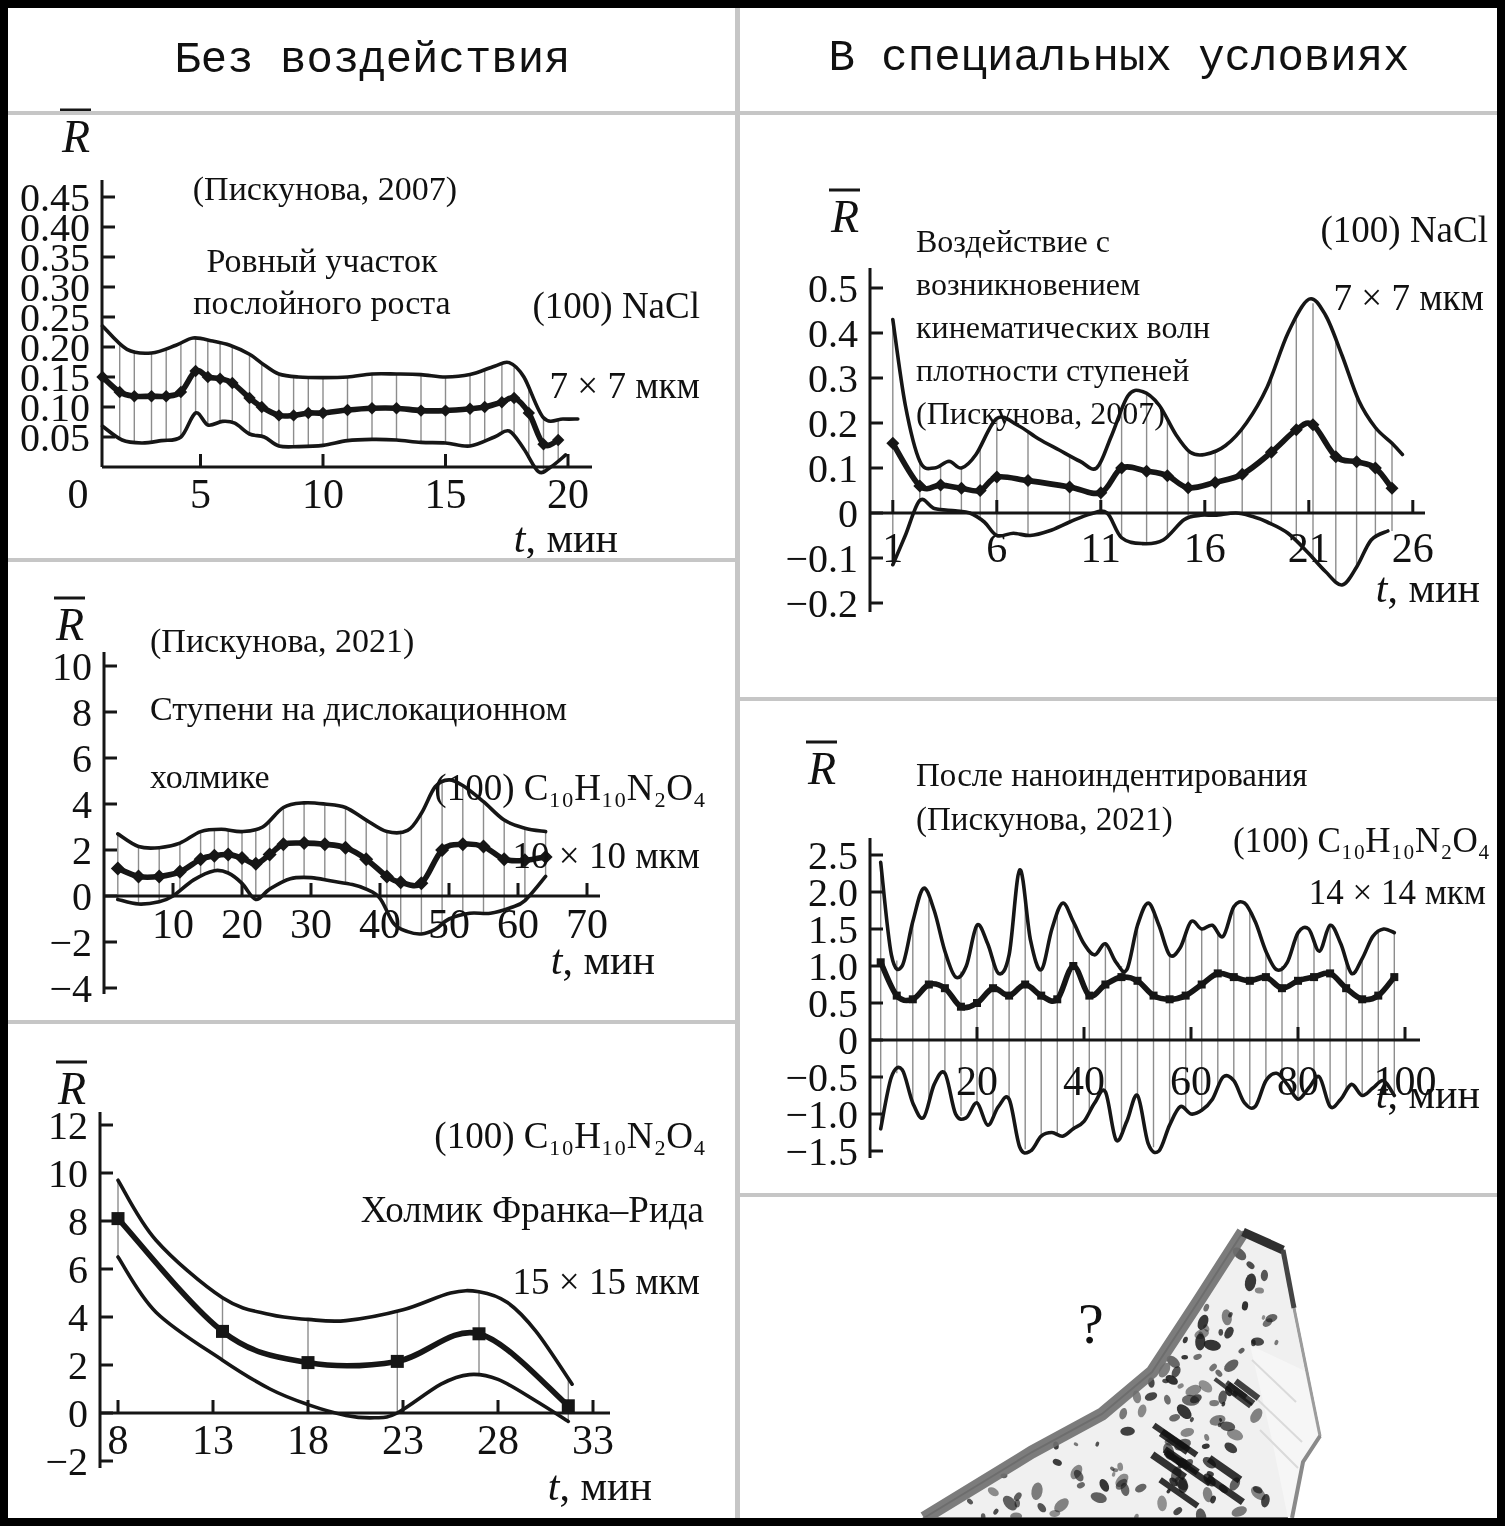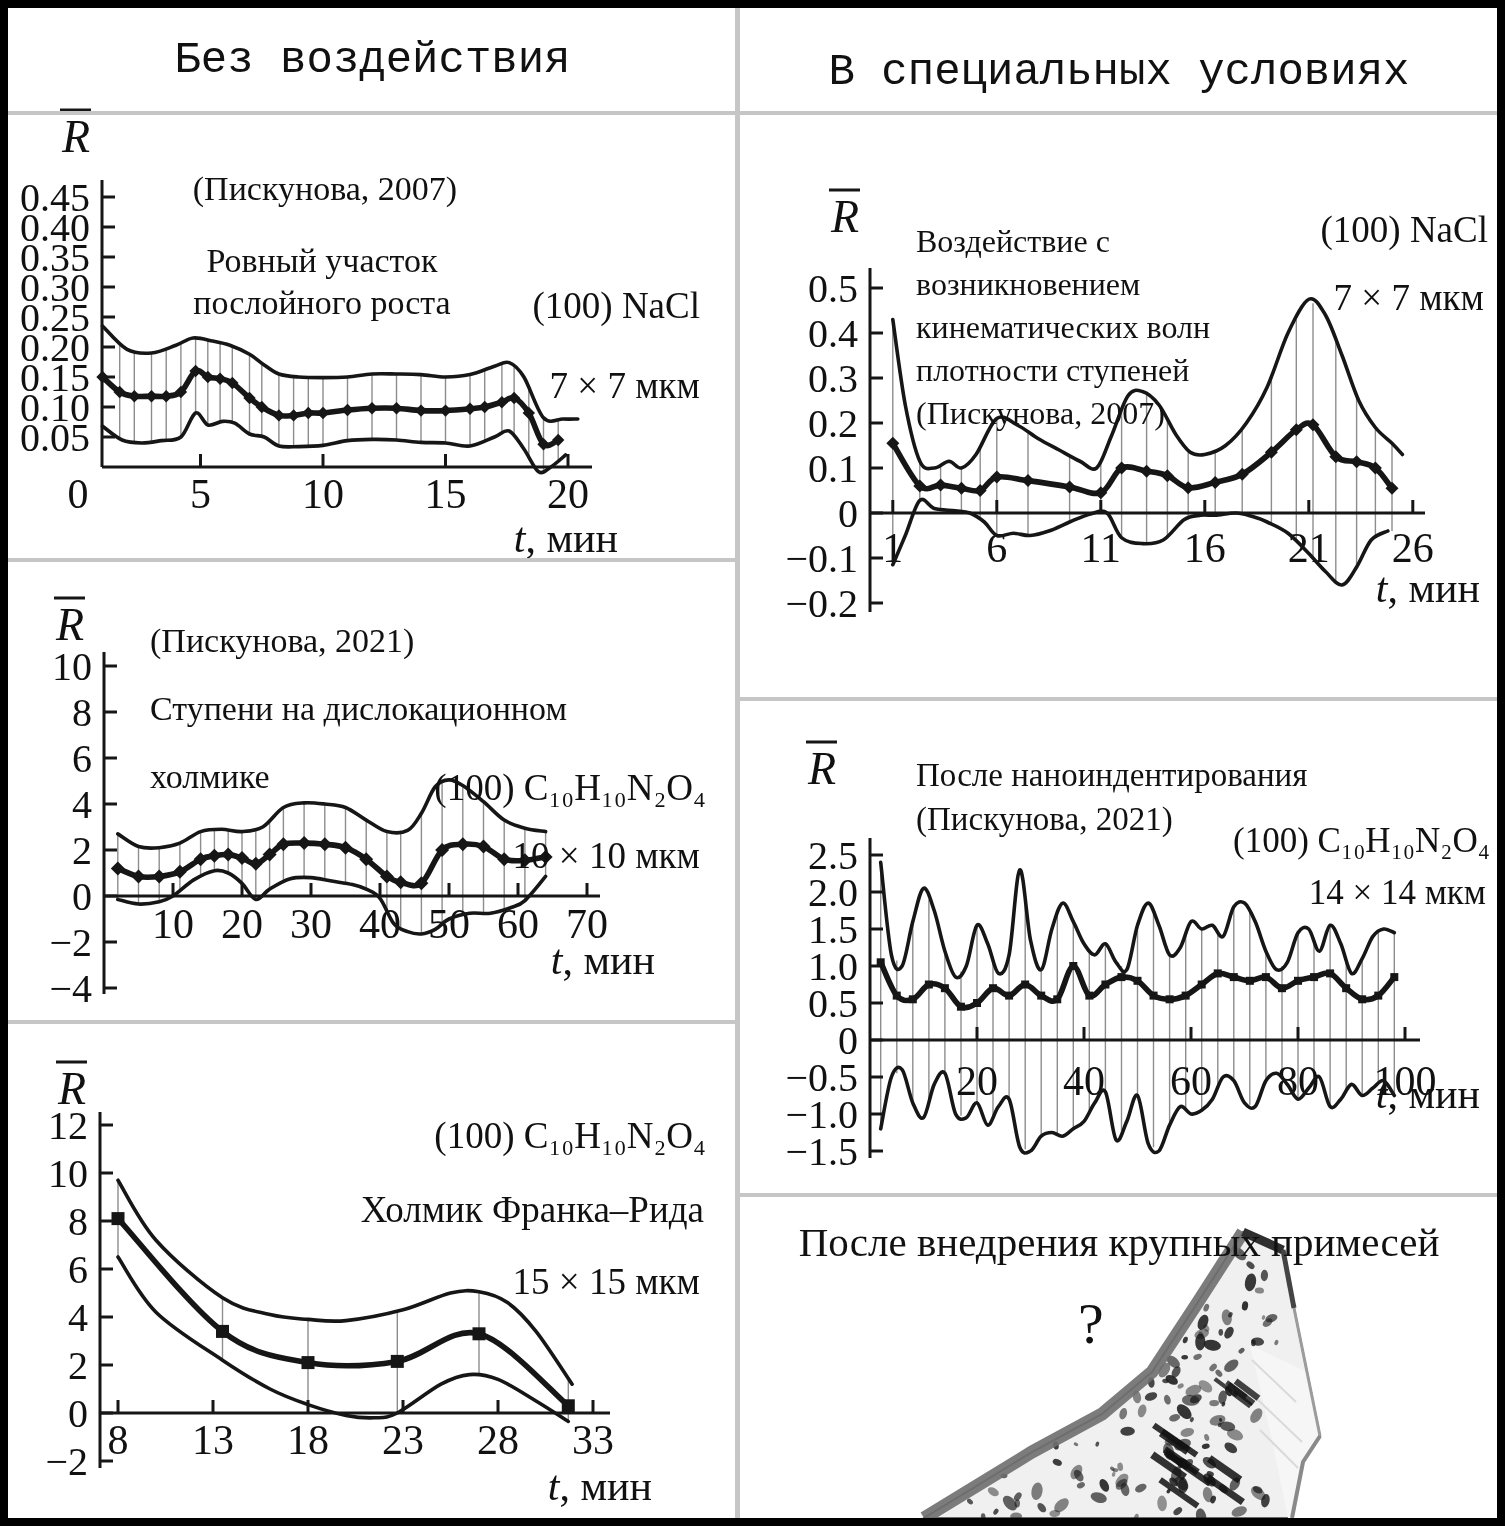--- a/index.html
+++ b/index.html
@@ -604,27 +604,26 @@
         <line x1="1232.7175082301255" y1="1392.2876803386025" x2="1250.8877477583942" y2="1405.915359984804" stroke="#161616" stroke-width="5.9" opacity="0.8"></line>
         <path d="M1243,1232 L1198,1302 L1152,1372 L1102,1414 L1032,1452 L924,1518" fill="none" stroke="#6e6e6e" stroke-width="13" opacity="0.9"></path>
         <line x1="1243" y1="1232" x2="1283" y2="1250" stroke="#2f2f2f" stroke-width="9"></line>
         <line x1="1283" y1="1250" x2="1294" y2="1308" stroke="#444" stroke-width="5"></line>
         <path d="M1294,1308 L1307,1372 L1320,1436" fill="none" stroke="#9c9c9c" stroke-width="3"></path>
         <path d="M1320,1436 L1303,1462 L1292,1518" fill="none" stroke="#8a8a8a" stroke-width="4"></path>
       </g>
     </svg>
 
   <div class="hdr" style="left:8px;top:8px;width:729px;height:103px;">Без воздействия</div>
-  <div class="hdr" style="left:741px;top:14px;width:756px;height:115px;">В специальных условиях</div>
+  <div class="hdr" style="left:741px;top:0;width:756px;height:115px;">В специальных условиях</div>
 
   <div class="divider" style="left:735px;top:8px;width:5px;height:1510px;"></div>
   <div class="divider" style="left:8px;top:111px;width:727px;height:4px;"></div>
   <div class="divider" style="left:8px;top:558px;width:727px;height:4px;"></div>
   <div class="divider" style="left:8px;top:1020px;width:727px;height:4px;"></div>
   <div class="divider" style="left:740px;top:111px;width:757px;height:4px;"></div>
   <div class="divider" style="left:740px;top:697px;width:757px;height:4px;"></div>
   <div class="divider" style="left:740px;top:1193px;width:757px;height:4px;"></div>
 
-  <div class="photo-title">После внедрения крупных примесей</div>
   <div class="qmark">?</div>
 
   <div class="frame"></div>
 </div>
 
 </body></html>

